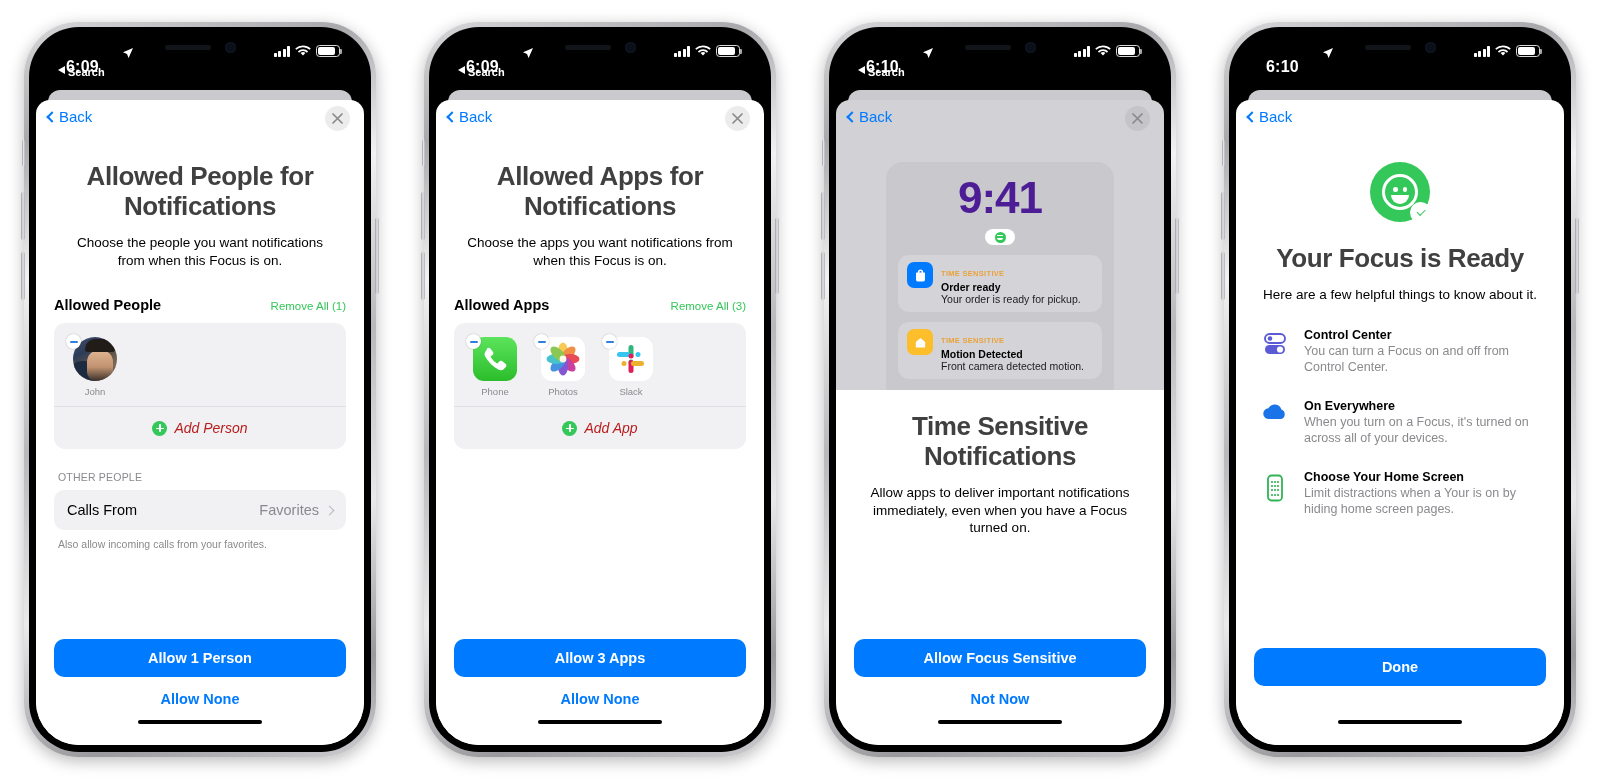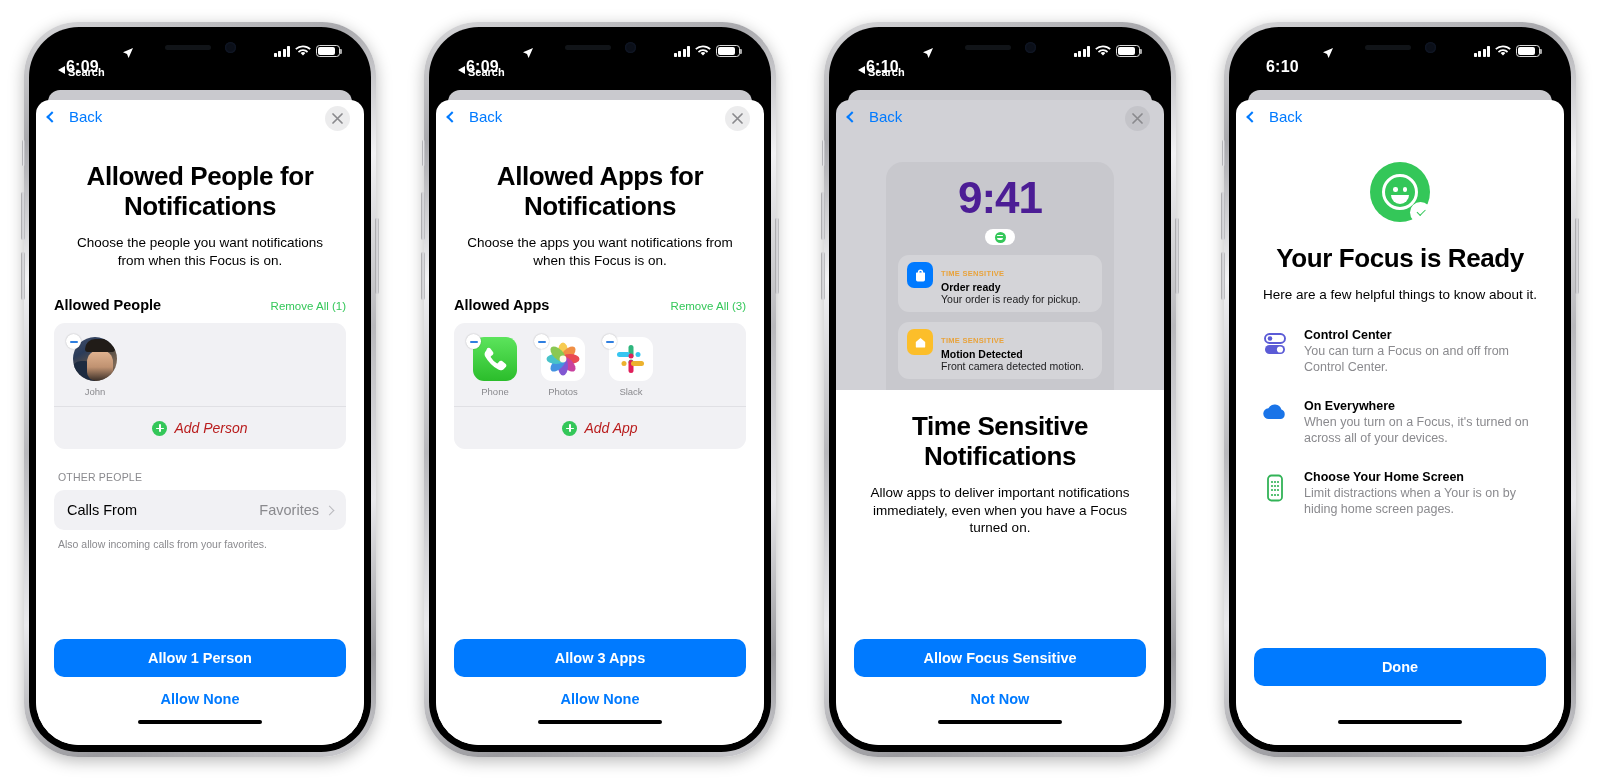--- a/index.html
+++ b/index.html
@@ -67,29 +67,29 @@
   .sheet-wrap { position: relative; height: calc(100% - 56px); background: #000; }
   .sheet-back { position: absolute; top: 0; left: 12px; right: 12px; height: 22px; background: #c9c9ce; border-radius: 12px 12px 0 0; }
   .sheet {
     position: absolute; top: 10px; left: 0; right: 0; bottom: 0;
     background: #ffffff; border-radius: 14px 14px 0 0;
     display: flex; flex-direction: column;
   }
   .sheet.gray-head { background: #d1d1d6; }
 
   .nav { position: relative; height: 40px; flex: 0 0 auto; }
-  .nav-back { position: absolute; left: 12px; top: 8px; display: flex; align-items: center; gap: 12px; color: #007aff; font-size: 15px; cursor: pointer; }
+  .nav-back { position: absolute; left: 12px; top: 8px; display: flex; align-items: center; gap: 2px; color: #007aff; font-size: 15px; cursor: pointer; }
   .chev-l { width: 8px; height: 8px; border-left: 2px solid #007aff; border-bottom: 2px solid #007aff; transform: rotate(45deg); margin-right: 1px; }
   .nav-close { position: absolute; right: 14px; top: 6px; width: 25px; height: 25px; border-radius: 50%; background: rgba(120,120,128,.14); display:flex; align-items:center; justify-content:center; cursor:pointer; }
   .nav-close svg { display: block; }
 
   .body { flex: 1 1 auto; position: relative; overflow: hidden; }
   .content { padding: 0 18px; }
 
-  h1.title { font-size: 26px; line-height: 1.15; font-weight: 700; color: #000000; text-align: center; letter-spacing: -.4px; margin-top: 22px; }
+  h1.title { font-size: 26px; line-height: 1.15; font-weight: 700; color: #404040; text-align: center; letter-spacing: -.4px; margin-top: 22px; }
   p.subtitle { font-size: 13.5px; line-height: 1.32; color: #000; text-align: center; margin-top: 12px; padding: 0 8px; }
 
   .sec-head { display: flex; justify-content: space-between; align-items: baseline; margin-top: 28px; }
   .sec-head .lbl { font-size: 14.5px; font-weight: 700; color: #000; }
   .sec-head .act { font-size: 11.5px; color: #34c759; cursor: pointer; }
 
   .card { margin-top: 10px; background: #f1f1f4; border-radius: 11px; overflow: hidden; }
   .tile-row { display: flex; gap: 14px; padding: 14px 14px 9px 14px; }
   .tile { width: 54px; display: flex; flex-direction: column; align-items: center; position: relative; }
   .tile .glyph { width: 44px; height: 44px; border-radius: 11px; position: relative; overflow: hidden; }

